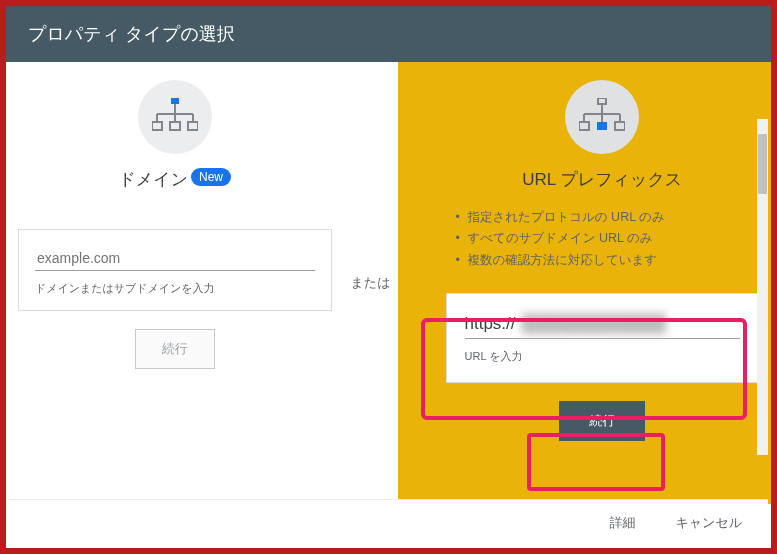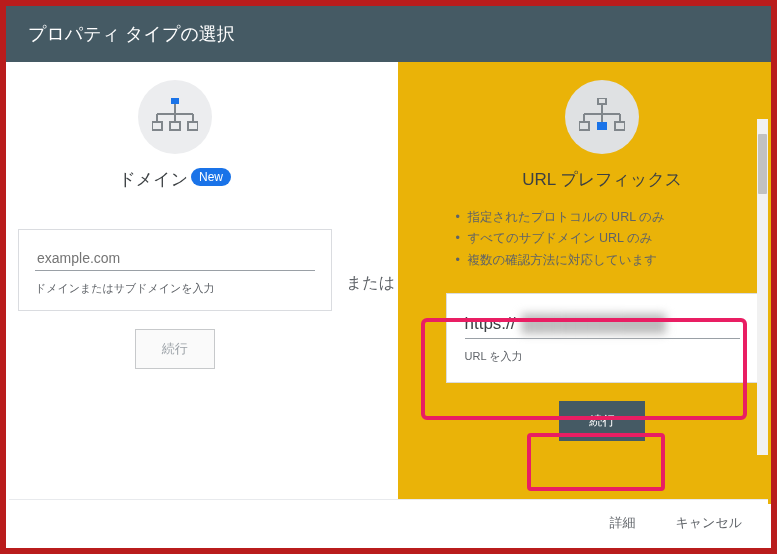--- a/index.html
+++ b/index.html
@@ -3,21 +3,21 @@
 <meta charset="utf-8">
 <style>
 * { box-sizing: border-box; margin: 0; padding: 0; }
 body { font-family: "Hiragino Kaku Gothic ProN", "Meiryo", Arial, sans-serif; width: 777px; height: 554px; overflow: hidden; position: relative; background: #fff; }
 .frame { position: absolute; inset: 0; border: 6px solid #b91c1c; }
 .header { background: #455a64; color: #fff; padding: 16px 22px; font-size: 18px; }
 .body { display: flex; height: calc(100% - 54px - 46px); position: relative; }
 .col { flex: 1; padding: 18px 12px 10px; display: flex; flex-direction: column; align-items: center; }
 .col.left { background: #fff; }
 .col.right { background: #eab308; padding-left: 48px; }
-.sep { width: 54px; display: flex; align-items: center; justify-content: center; color: #5f6368; font-size: 16px; line-height: 1.4; text-align: center; }
+.sep { width: 54px; display: flex; align-items: center; justify-content: center; color: #5f6368; font-size: 13px; line-height: 1.4; text-align: center; }
 .icon-wrap { width: 74px; height: 74px; border-radius: 50%; background: #ecedef; display: flex; align-items: center; justify-content: center; margin-bottom: 14px; }
 .title-row { display: flex; align-items: flex-start; gap: 3px; margin-bottom: 16px; }
 .title { font-size: 17px; color: #3c4043; font-weight: 500; }
 .new-badge { background: #1a73e8; color: #fff; font-size: 12px; padding: 2px 8px; border-radius: 9px; font-weight: 500; }
 .bullets { list-style: none; padding: 0 6px 0 6px; font-size: 12.5px; color: #5f6368; line-height: 1.7; align-self: stretch; }
 .bullets li { position: relative; padding-left: 16px; }
 .bullets li::before { content: "•"; position: absolute; left: 4px; top: 0; }
 .input-card { border: 1px solid #dadce0; margin-top: 22px; padding: 16px 16px 14px; width: 100%; background: #fff; }
 .input-card .field { border: none; border-bottom: 1px solid #9aa0a6; font-size: 14px; width: 100%; padding: 4px 2px; color: #15803d; background: transparent; outline: none; }
 .input-card .hint { font-size: 11px; color: #5f6368; margin-top: 10px; }

